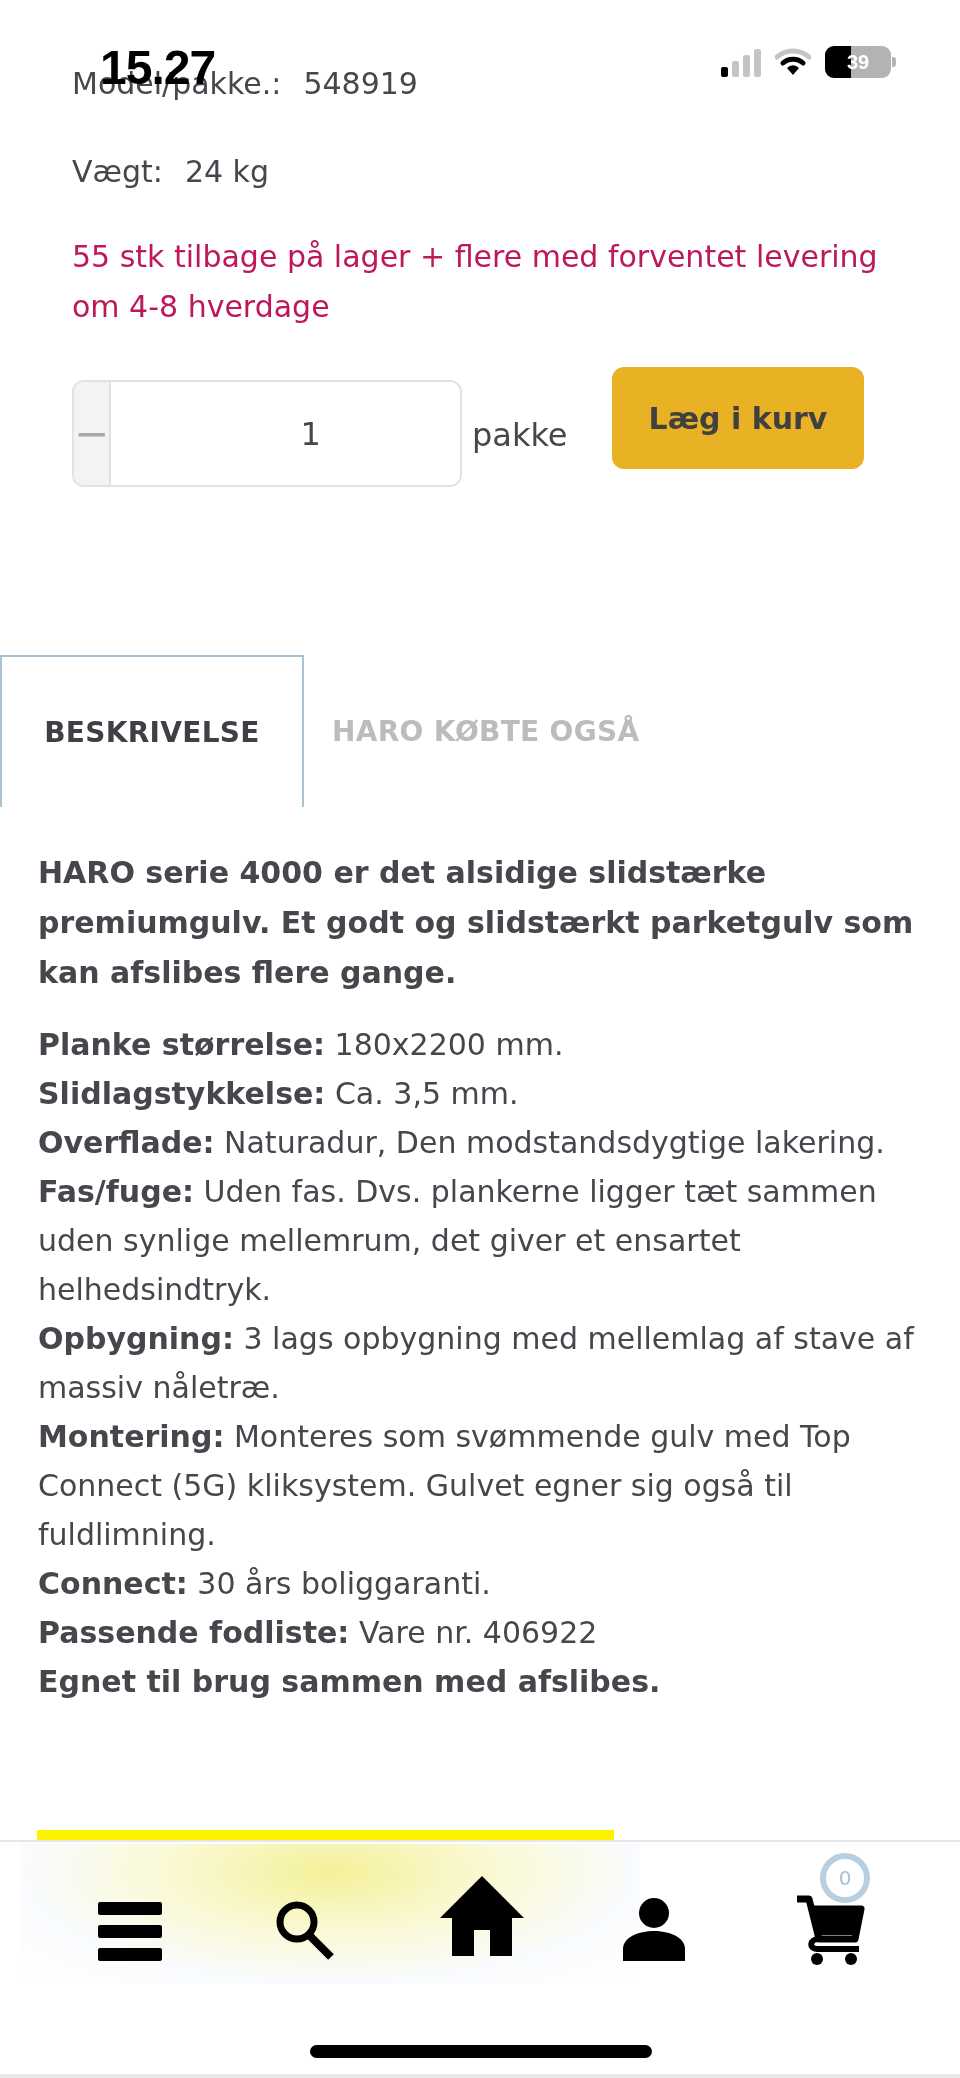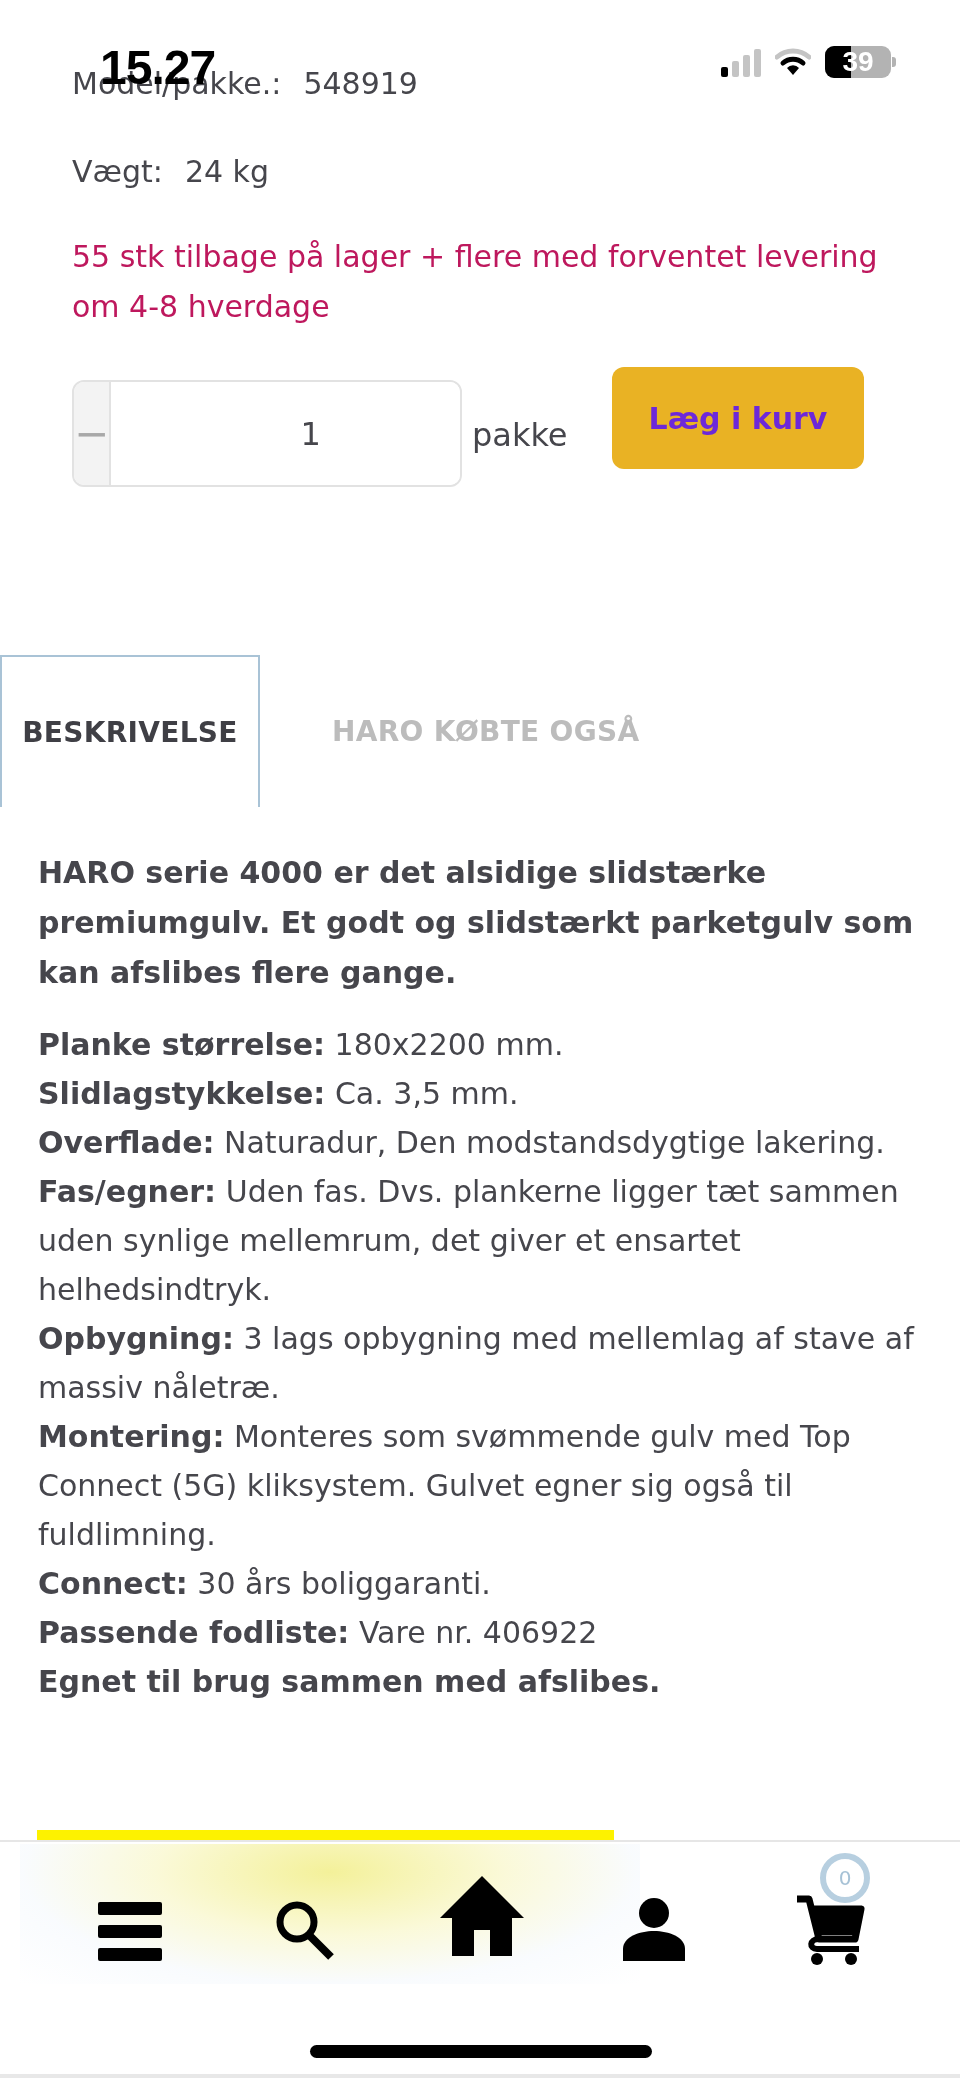--- a/index.html
+++ b/index.html
@@ -8,39 +8,39 @@
 
     
     .status-bar { position: absolute; top: 0; left: 0; width: 960px; height: 100px; z-index: 5; }
     .status-time { position: absolute; left: 100px; top: 40px; font-family: "Liberation Sans", sans-serif; font-weight: 700; font-size: 48px; color: #000; letter-spacing: -1px; }
     .status-icons { position: absolute; right: 64px; top: 46px; display: flex; align-items: center; gap: 14px; }
     .signal { display: flex; align-items: flex-end; gap: 4px; height: 30px; }
     .signal span { width: 7px; border-radius: 2px; background: #c4c4c4; }
     .signal span.on { background: #000; }
     .battery { position: relative; width: 66px; height: 32px; border-radius: 9px; background: #b3b3b3; overflow: hidden; display: flex; align-items: center; justify-content: center; }
     .battery-fill { position: absolute; left: 0; top: 0; bottom: 0; width: 26px; background: #000; }
-    .battery-text { position: relative; font-family: "Liberation Sans", sans-serif; font-weight: 700; font-size: 28px; color: #fff; }
+    .battery-text { position: relative; font-family: "Liberation Sans", sans-serif; font-weight: 700; font-size: 20px; color: #fff; }
     .battery-nub { width: 4px; height: 10px; background: #b3b3b3; border-radius: 0 3px 3px 0; margin-left: 1px; }
 
     
     .info-line { position: absolute; left: 72px; font-size: 30px; color: #46464c; }
     .info-line .sep { display: inline-block; width: 22px; }
     .stock { position: absolute; left: 72px; top: 232px; width: 840px; font-size: 30px; line-height: 50px; color: #be185d; }
 
     
     .qty { position: absolute; left: 72px; top: 380px; width: 390px; height: 107px; border: 2px solid #e2e2e2; border-radius: 12px; display: flex; overflow: hidden; background: #fff; }
     .qty-btn { width: 106px; height: 100%; background: #f3f3f3; display: flex; align-items: center; justify-content: center; font-size: 42px; color: #444; }
     .qty-btn.minus { color: #a8a8a8; border-right: 2px solid #e2e2e2; }
     .qty-input { flex: 1; border: none; text-align: center; font-size: 32px; color: #46464c; background: #fff; font-family: "DejaVu Sans", sans-serif; }
     .unit { position: absolute; left: 472px; top: 416px; font-size: 32px; color: #46464c; }
-    .add-cart { position: absolute; left: 612px; top: 367px; width: 252px; height: 102px; background: #e9b224; border: none; border-radius: 12px; font-family: "DejaVu Sans", sans-serif; font-weight: 700; font-size: 30px; color: #6d28d9; display: flex; align-items: center; justify-content: center; }
+    .add-cart { position: absolute; left: 612px; top: 367px; width: 252px; height: 102px; background: #e9b224; border: none; border-radius: 12px; font-family: "DejaVu Sans", sans-serif; font-weight: 700; font-size: 30px; color: #404040; display: flex; align-items: center; justify-content: center; }
 
     
     .tab { position: absolute; top: 655px; height: 152px; display: flex; align-items: center; font-family: "DejaVu Sans", sans-serif; font-weight: 700; font-size: 28px; letter-spacing: 0.3px; }
-    .tab.active { left: 0; width: 260px; border: 2px solid #a9c3d6; border-bottom: none; justify-content: center; color: #3f3f45; background: #fff; }
+    .tab.active { left: 0; width: 304px; border: 2px solid #a9c3d6; border-bottom: none; justify-content: center; color: #3f3f45; background: #fff; }
     .tab.inactive { left: 332px; color: #bcbcbc; }
 
     
     .desc-intro { position: absolute; left: 38px; top: 848px; width: 890px; font-weight: 700; font-size: 30px; line-height: 50px; color: #46464c; }
     .specs { position: absolute; left: 38px; top: 1020px; width: 890px; font-size: 30px; line-height: 49px; color: #46464c; }
     .spec-row b { font-weight: 700; }
     .spec-row.strong { font-weight: 700; }
 
     .yellow-bar { position: absolute; left: 37px; top: 1830px; width: 577px; height: 12px; background: #fdf200; }
 
@@ -98,21 +98,21 @@
 
 <div class="tab active">BESKRIVELSE</div>
 <div class="tab inactive">HARO KØBTE OGSÅ</div>
 
 <div class="desc-intro">HARO serie 4000 er det alsidige slidstærke premiumgulv. Et godt og slidstærkt parketgulv som kan afslibes flere gange.</div>
 
 <div class="specs">
   <div class="spec-row"><b>Planke størrelse:</b> <span>180x2200 mm.</span></div>
   <div class="spec-row"><b>Slidlagstykkelse:</b> <span>Ca. 3,5 mm.</span></div>
   <div class="spec-row"><b>Overflade:</b> <span>Naturadur, Den modstandsdygtige lakering.</span></div>
-  <div class="spec-row"><b>Fas/egner:</b> <span>Uden fas. Dvs. plankerne ligger tæt sammen uden synlige mellemrum, det giver et ensartet helhedsindtryk.</span></div>
+  <div class="spec-row"><b>Fas/fuge:</b> <span>Uden fas. Dvs. plankerne ligger tæt sammen uden synlige mellemrum, det giver et ensartet helhedsindtryk.</span></div>
   <div class="spec-row"><b>Opbygning:</b> <span>3 lags opbygning med mellemlag af stave af massiv nåletræ.</span></div>
   <div class="spec-row"><b>Montering:</b> <span>Monteres som svømmende gulv med Top Connect (5G) kliksystem. Gulvet egner sig også til fuldlimning.</span></div>
   <div class="spec-row"><b>Connect:</b> <span>30 års boliggaranti.</span></div>
   <div class="spec-row"><b>Passende fodliste:</b> <span>Vare nr. 406922</span></div>
   <div class="spec-row strong">Egnet til brug sammen med afslibes.</div>
 </div>
 
 <div class="yellow-bar"></div>
 
 <div class="bottom-nav">

